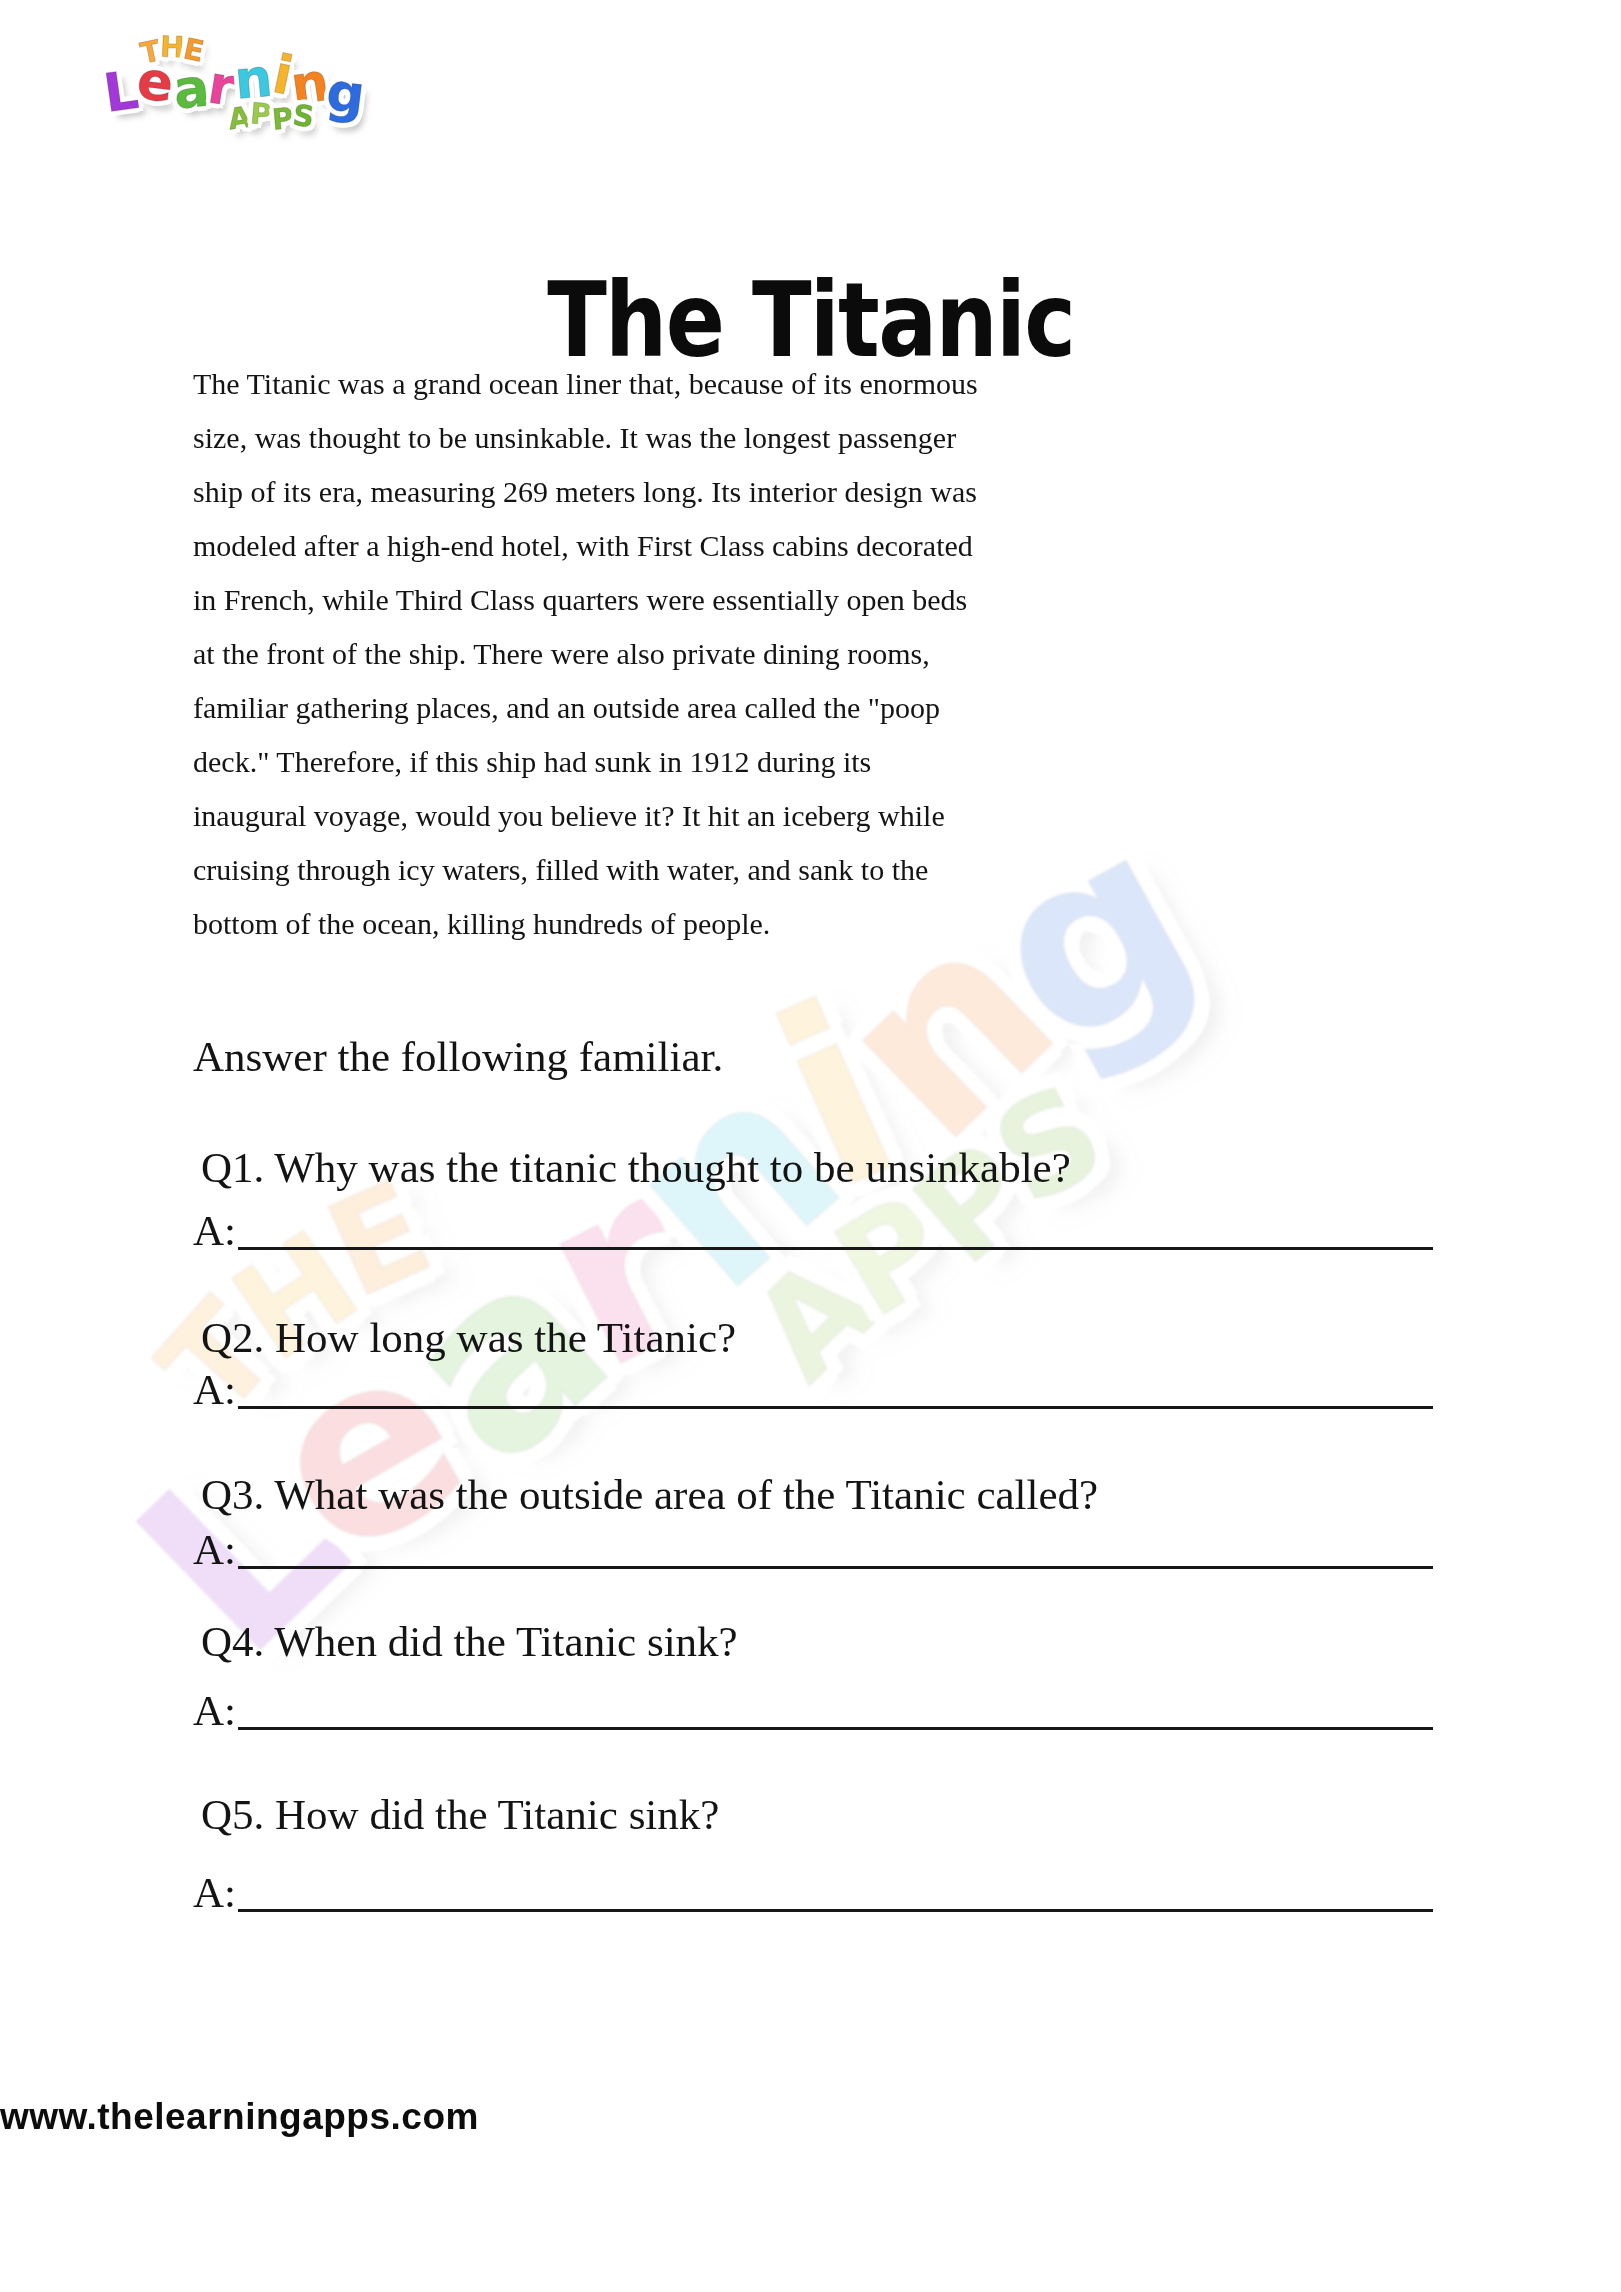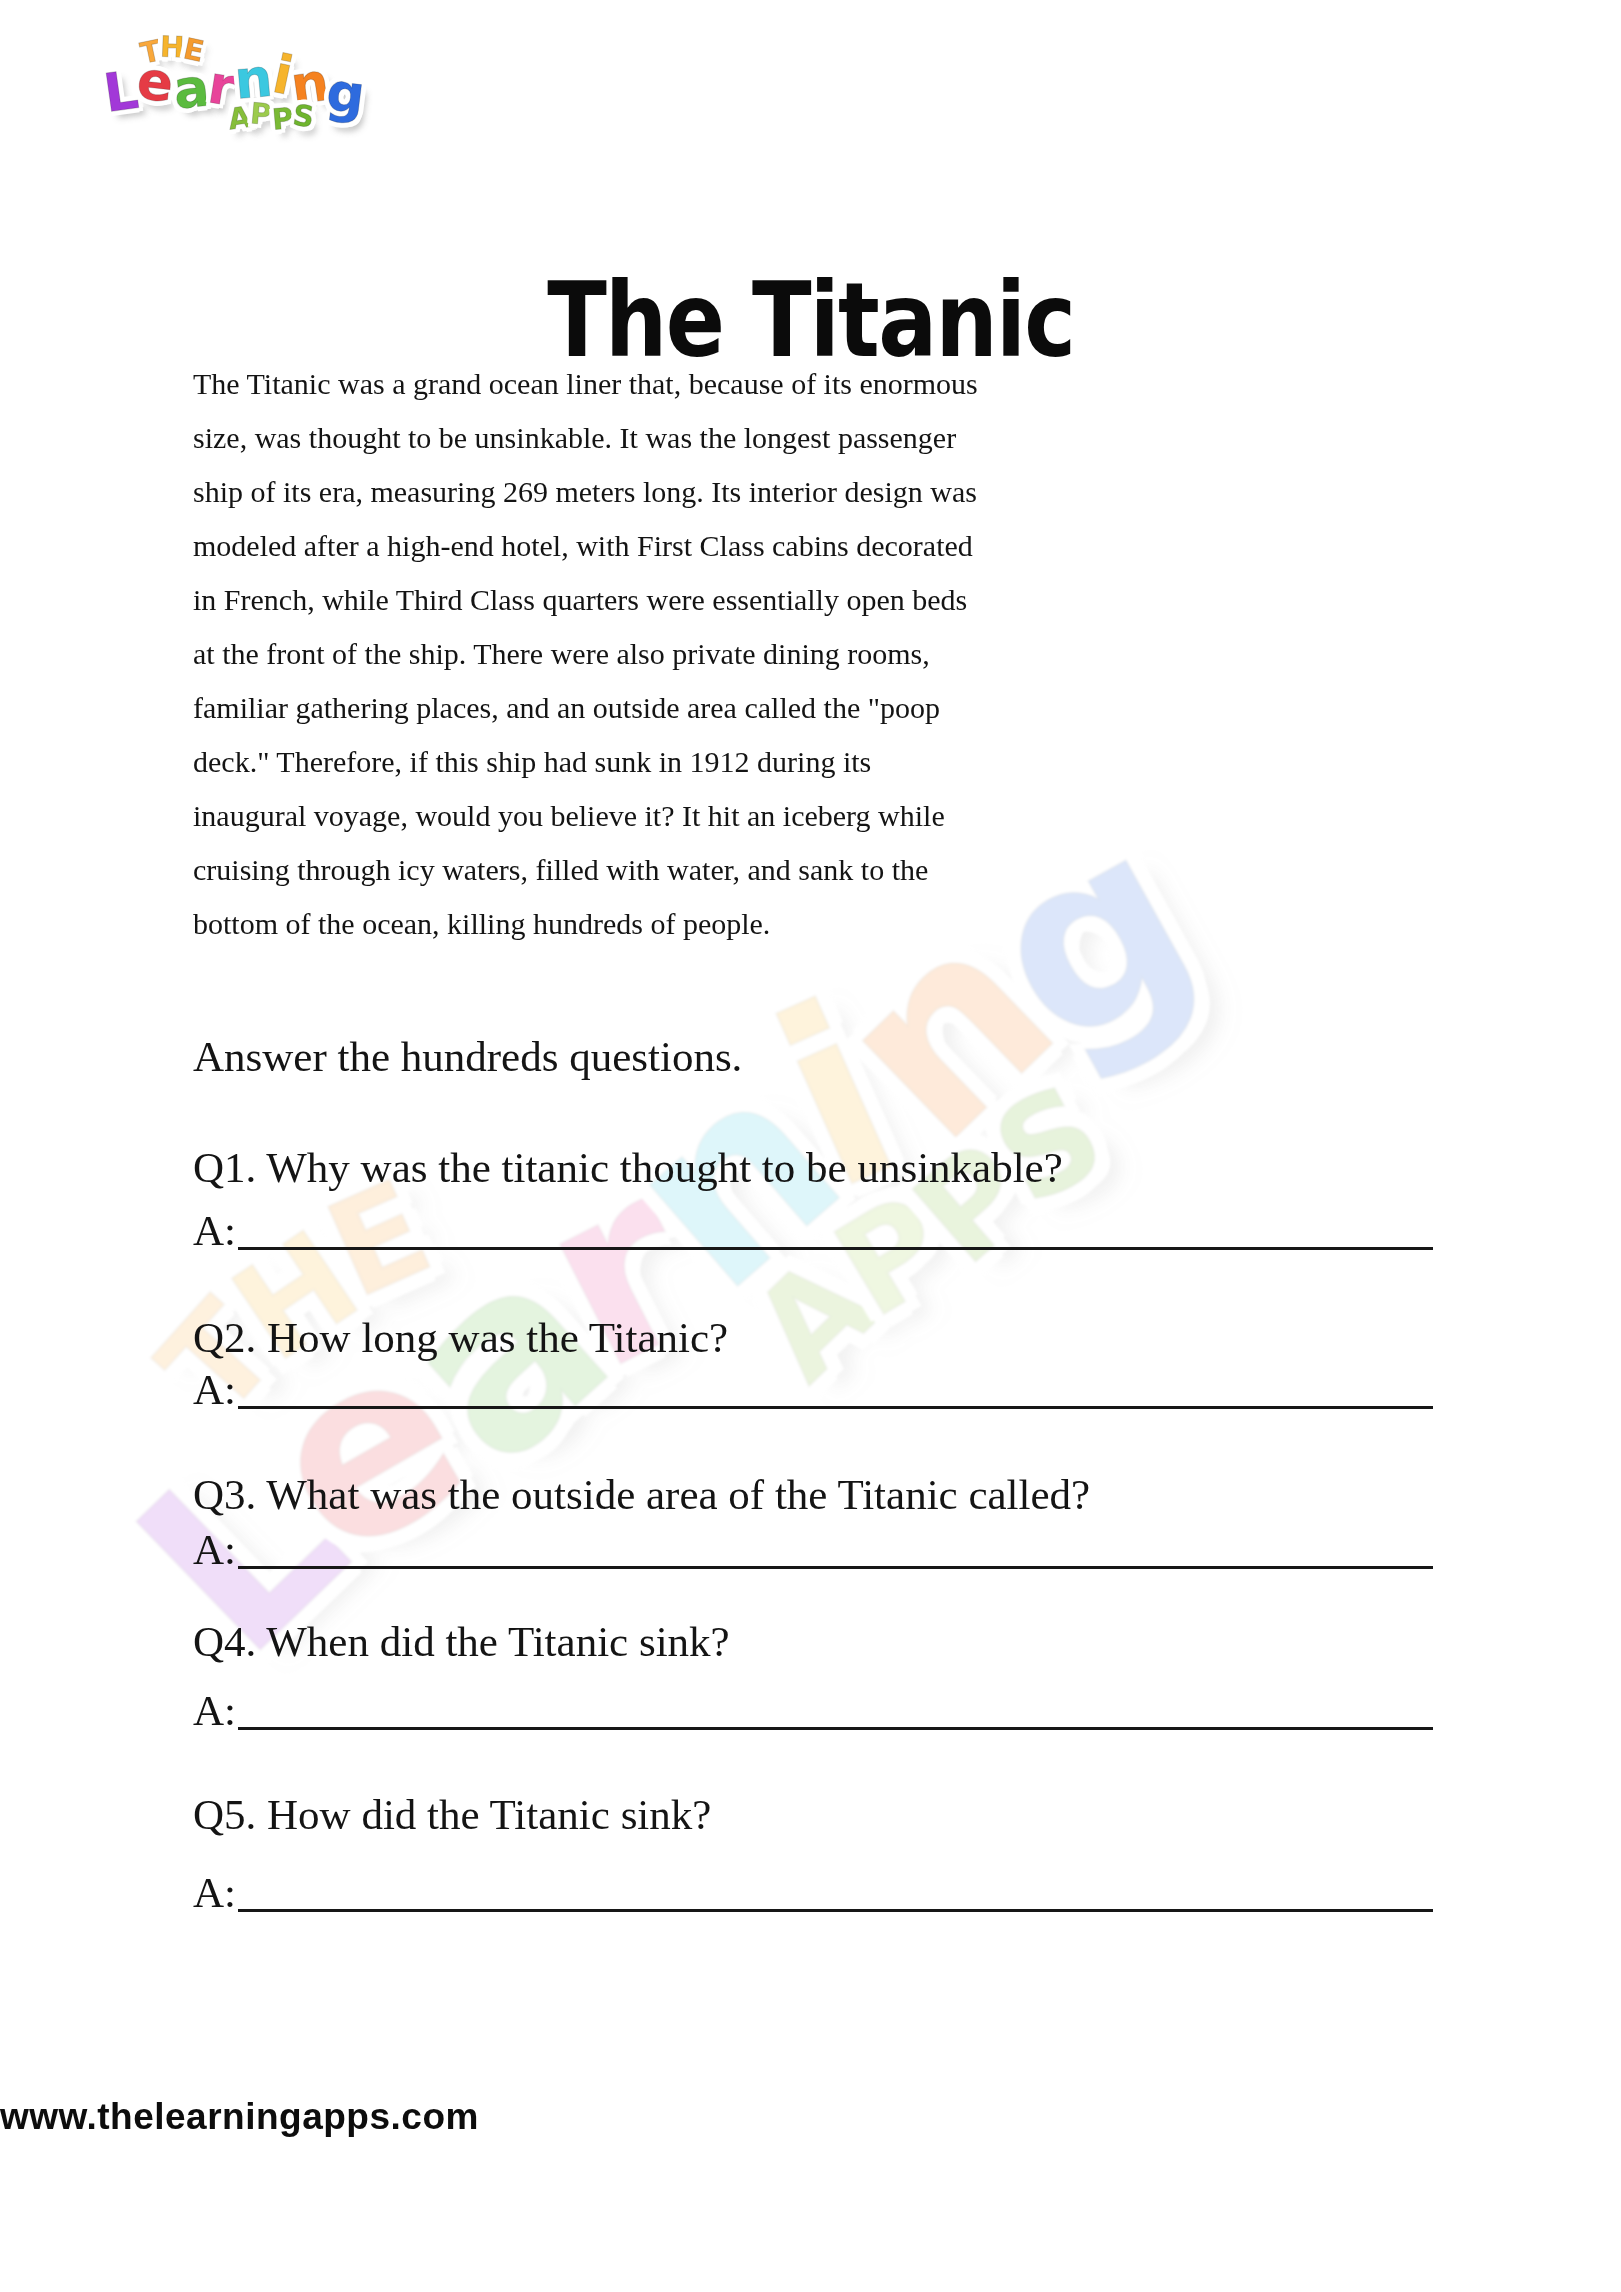--- a/index.html
+++ b/index.html
@@ -54,21 +54,21 @@
   #passage {
     position:absolute; left:193px; top:357px; width:1392px;
     font-size:30px; line-height:54px; white-space:pre-line; color:#141414;
   }
   #instruction {
     position:absolute; left:193px; top:1030px;
     font-size:43px; line-height:54px; color:#141414;
   }
 
   .qa { position:absolute; left:193px; right:188px; }
-  .q-text { position:absolute; left:0; right:0; font-size:43px; line-height:54px; color:#141414; white-space:nowrap; }
+  .q-text { position:absolute; left:8px; right:0; font-size:43px; line-height:54px; color:#141414; white-space:nowrap; }
   .answer { position:absolute; left:0; right:0; display:flex; font-size:43px; line-height:54px; color:#141414; }
   .answer .a-label { white-space:pre; }
   .answer .a-line { flex:1; position:relative; }
   .answer .a-line::after {
     content:""; position:absolute; left:2px; right:0; top:43px; height:2.9px; background:#171717;
   }
 
   #footer {
     position:absolute; left:0; right:0; top:2096px; text-align:left;
     font-family:"Liberation Sans", sans-serif; font-weight:bold;
@@ -101,21 +101,21 @@
 ship of its era, measuring 269 meters long. Its interior design was
 modeled after a high-end hotel, with First Class cabins decorated
 in French, while Third Class quarters were essentially open beds
 at the front of the ship. There were also private dining rooms,
 familiar gathering places, and an outside area called the "poop
 deck." Therefore, if this ship had sunk in 1912 during its
 inaugural voyage, would you believe it? It hit an iceberg while
 cruising through icy waters, filled with water, and sank to the
 bottom of the ocean, killing hundreds of people.</div>
 
-    <div id="instruction">Answer the hundreds questions.</div>
+    <div id="instruction">Answer the following familiar.</div>
 
     <div class="qa">
       <div class="q-text" style="top:1141px;">Q1. Why was the titanic thought to be unsinkable?</div>
       <div class="answer" style="top:1204px;">
         <span class="a-label">A:</span>
         <span class="a-line"></span>
       </div>
     </div>
 
     <div class="qa">

